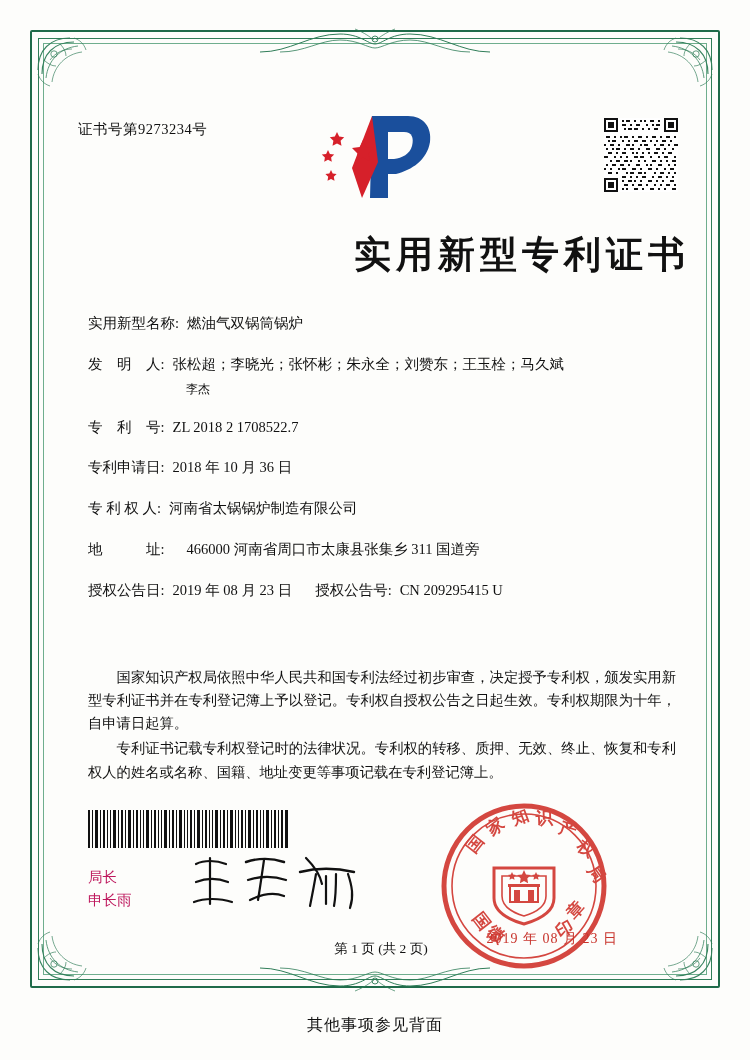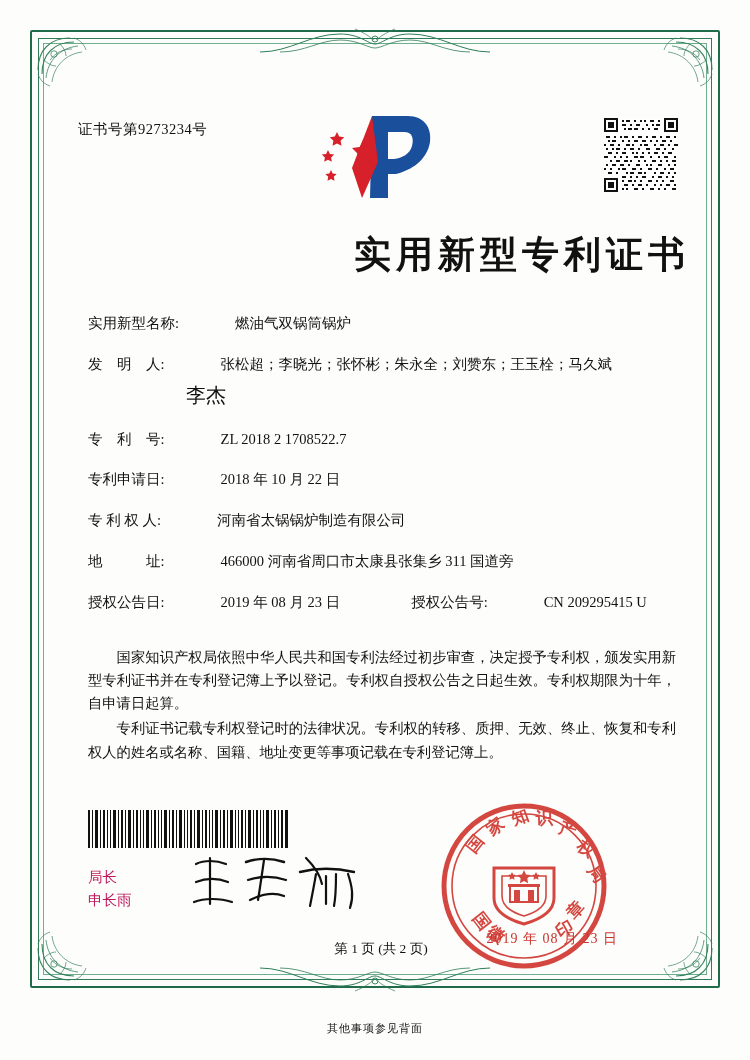--- a/index.html
+++ b/index.html
@@ -135,43 +135,42 @@
     right: 10px;
     top: 255px;
     font-size: 14.5px;
     line-height: 1.5;
     color: #111;
   }
   .row {
     display: flex;
     align-items: flex-start;
     margin-bottom: 19px;
-    gap: 48px;
   }
   .row .lab {
     flex: 0 0 auto;
     white-space: pre;
     font-size: 14.5px;
   }
   .row .val {
     flex: 1 1 auto;
     font-size: 14.5px;
   }
   .sub-line {
     margin-left: 98px;
     margin-top: -15px;
     margin-bottom: 19px;
-    font-size: 20px;
+    font-size: 12px;
   }
 
   .para {
     position: absolute;
     left: 28px;
     right: 14px;
-    top: 588px;
+    top: 608px;
     font-size: 14.3px;
     line-height: 1.62;
     text-align: justify;
     color: #111;
   }
   .para p { margin: 0 0 2px 0; text-indent: 2em; }
 
   
   .barcode {
     position: absolute;
@@ -229,21 +228,21 @@
     font-size: 13.5px;
     color: #111;
   }
 
   .footer-note {
     position: absolute;
     left: 0;
     right: 0;
     bottom: 24px;
     text-align: center;
-    font-size: 11px;
+    font-size: 16px;
     color: #111;
     letter-spacing: 1px;
   }
 </style>
 </head>
 <body>
 
 <div class="page">
 
   <div class="border-outer"></div>
@@ -533,31 +532,31 @@
       </div>
       <div class="sub-line">李杰</div>
 
       <div class="row">
         <span class="lab">专　利　号:</span>
         <span class="val" style="margin-left:8px">ZL 2018 2 1708522.7</span>
       </div>
 
       <div class="row">
         <span class="lab">专利申请日:</span>
-        <span class="val" style="margin-left:8px">2018 年 10 月 22 日</span>
+        <span class="val" style="margin-left:8px">2018 年 10 月 36 日</span>
       </div>
 
       <div class="row">
         <span class="lab">专 利 权 人:</span>
         <span class="val" style="margin-left:8px">河南省太锅锅炉制造有限公司</span>
       </div>
 
       <div class="row">
         <span class="lab">地　　　址:</span>
-        <span class="val" style="margin-left:8px">466000 河南省周口市太康县张集乡 311 国道旁</span>
+        <span class="val" style="margin-left:22px">466000 河南省周口市太康县张集乡 311 国道旁</span>
       </div>
 
       <div class="row">
         <span class="lab">授权公告日:</span>
         <span style="margin-left:8px">2019 年 08 月 23 日</span>
         <span style="margin-left:23px">授权公告号:</span>
         <span style="margin-left:8px">CN 209295415 U</span>
       </div>
     </div>
 

